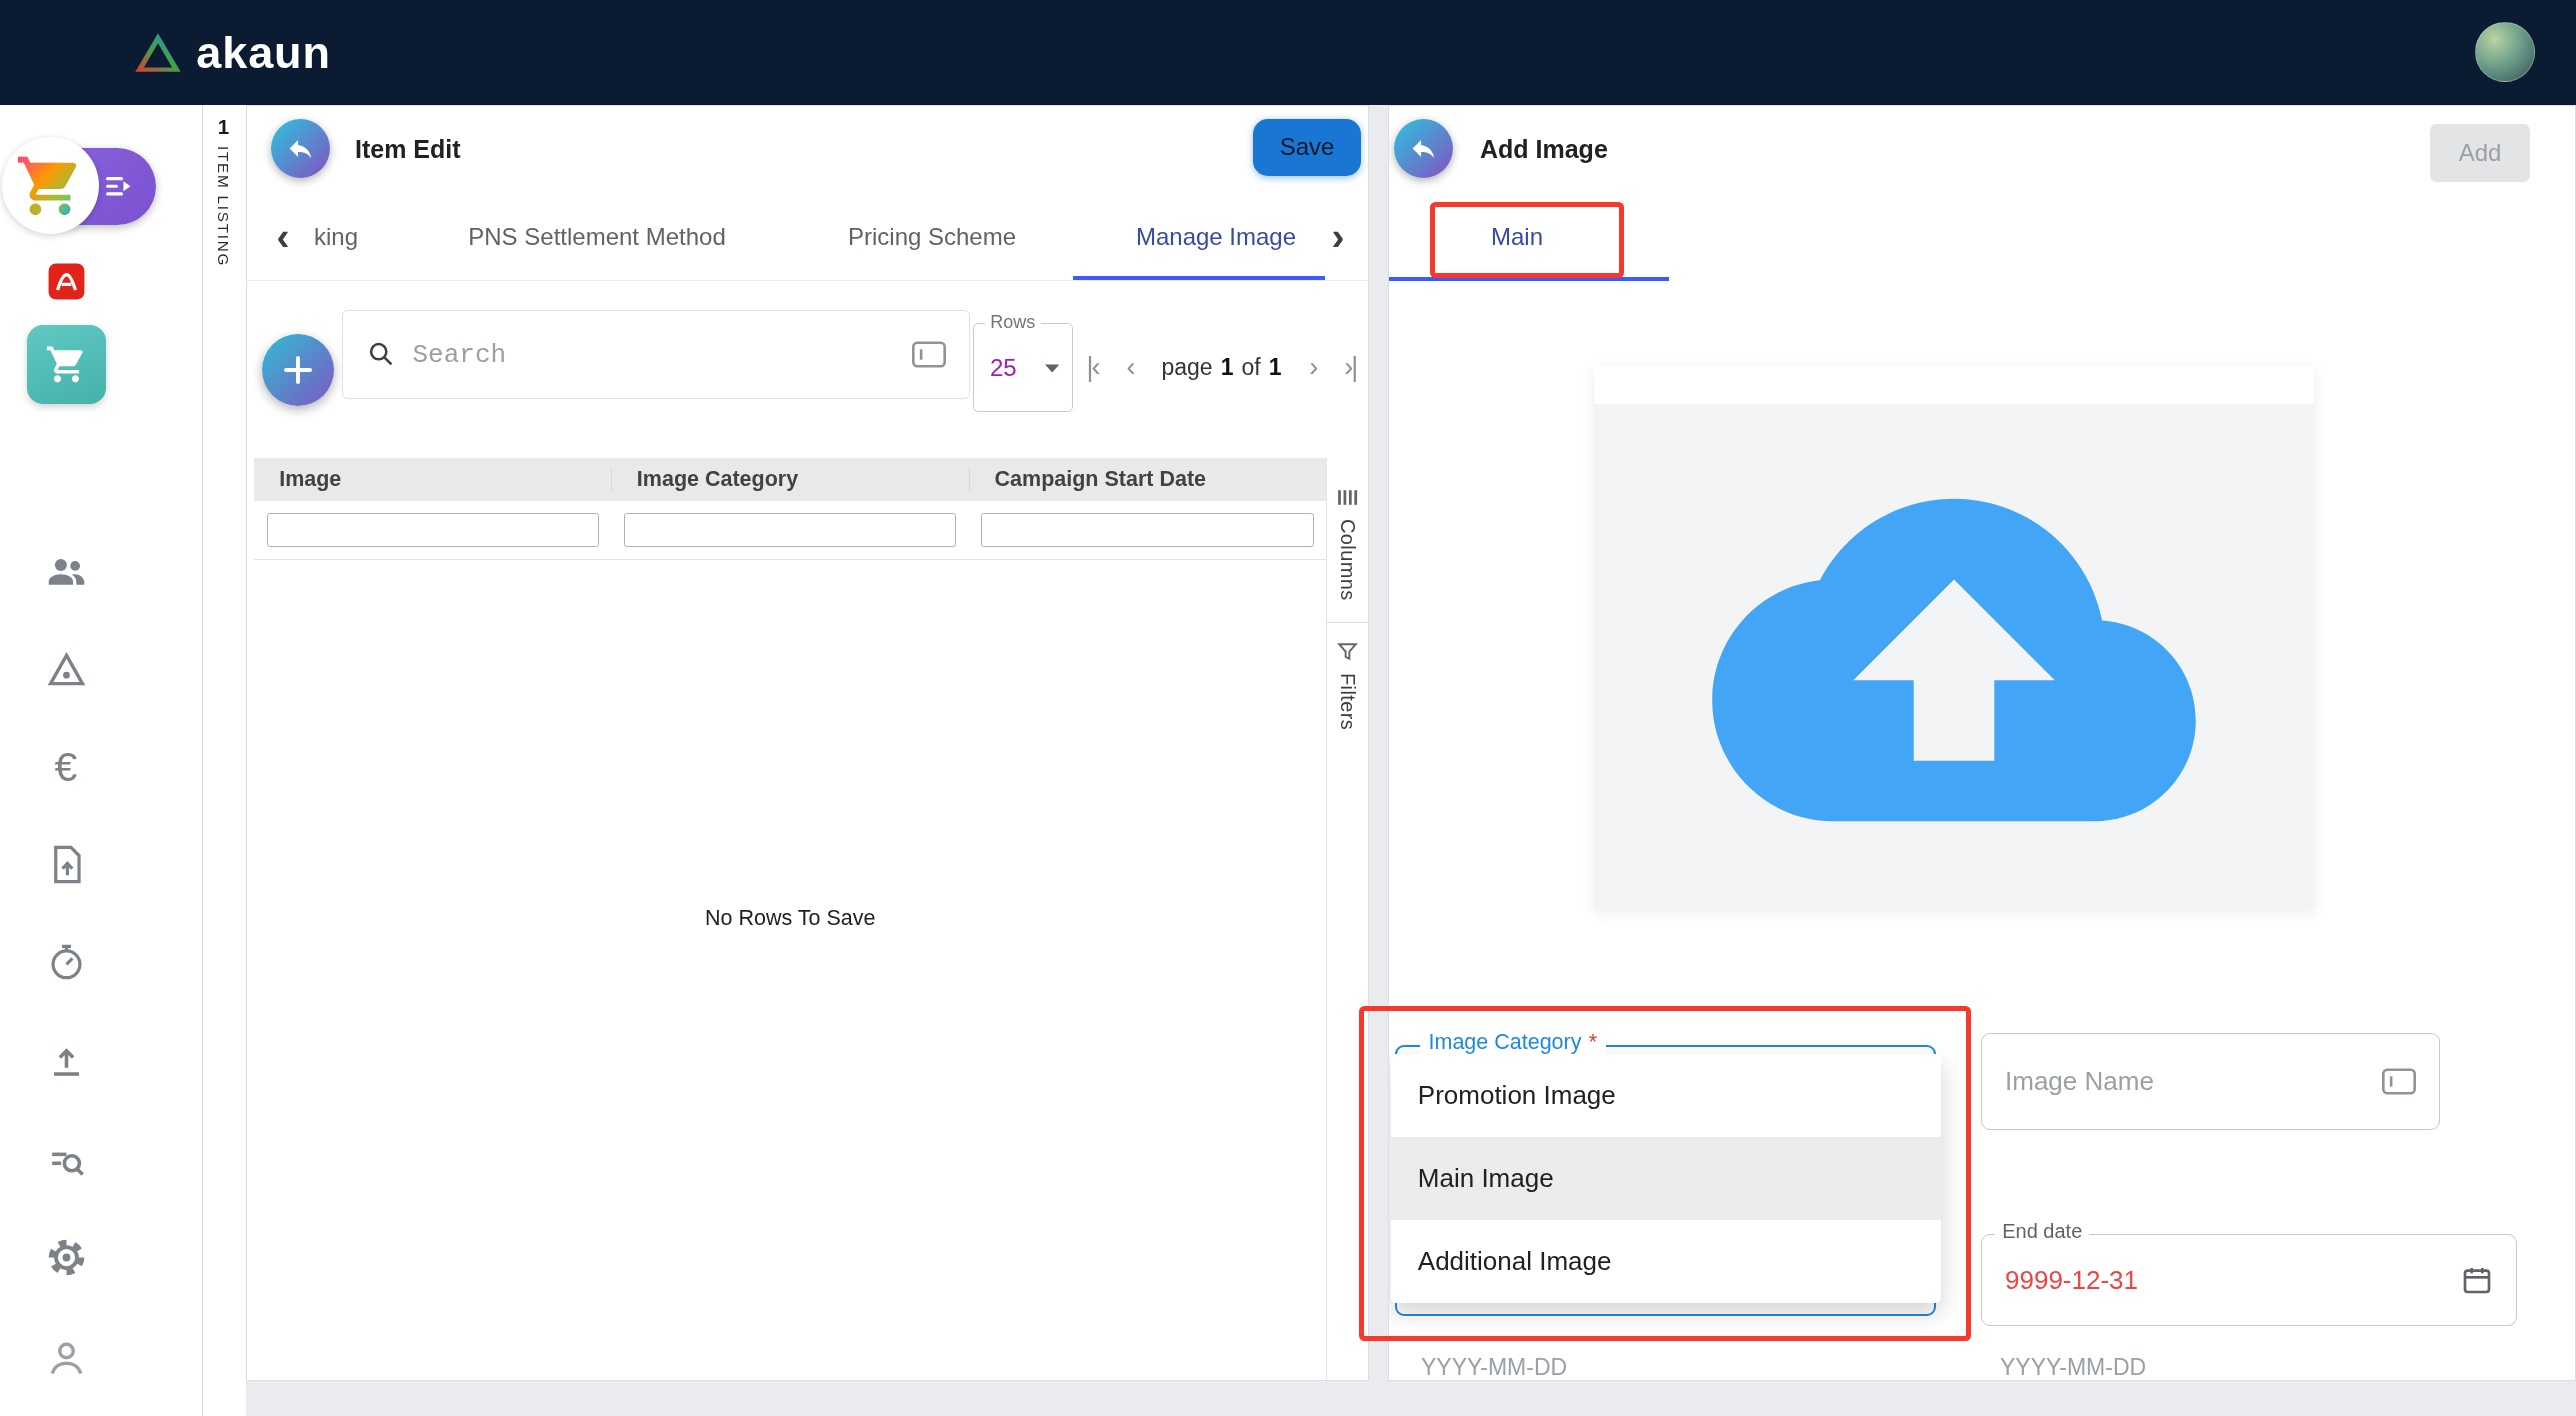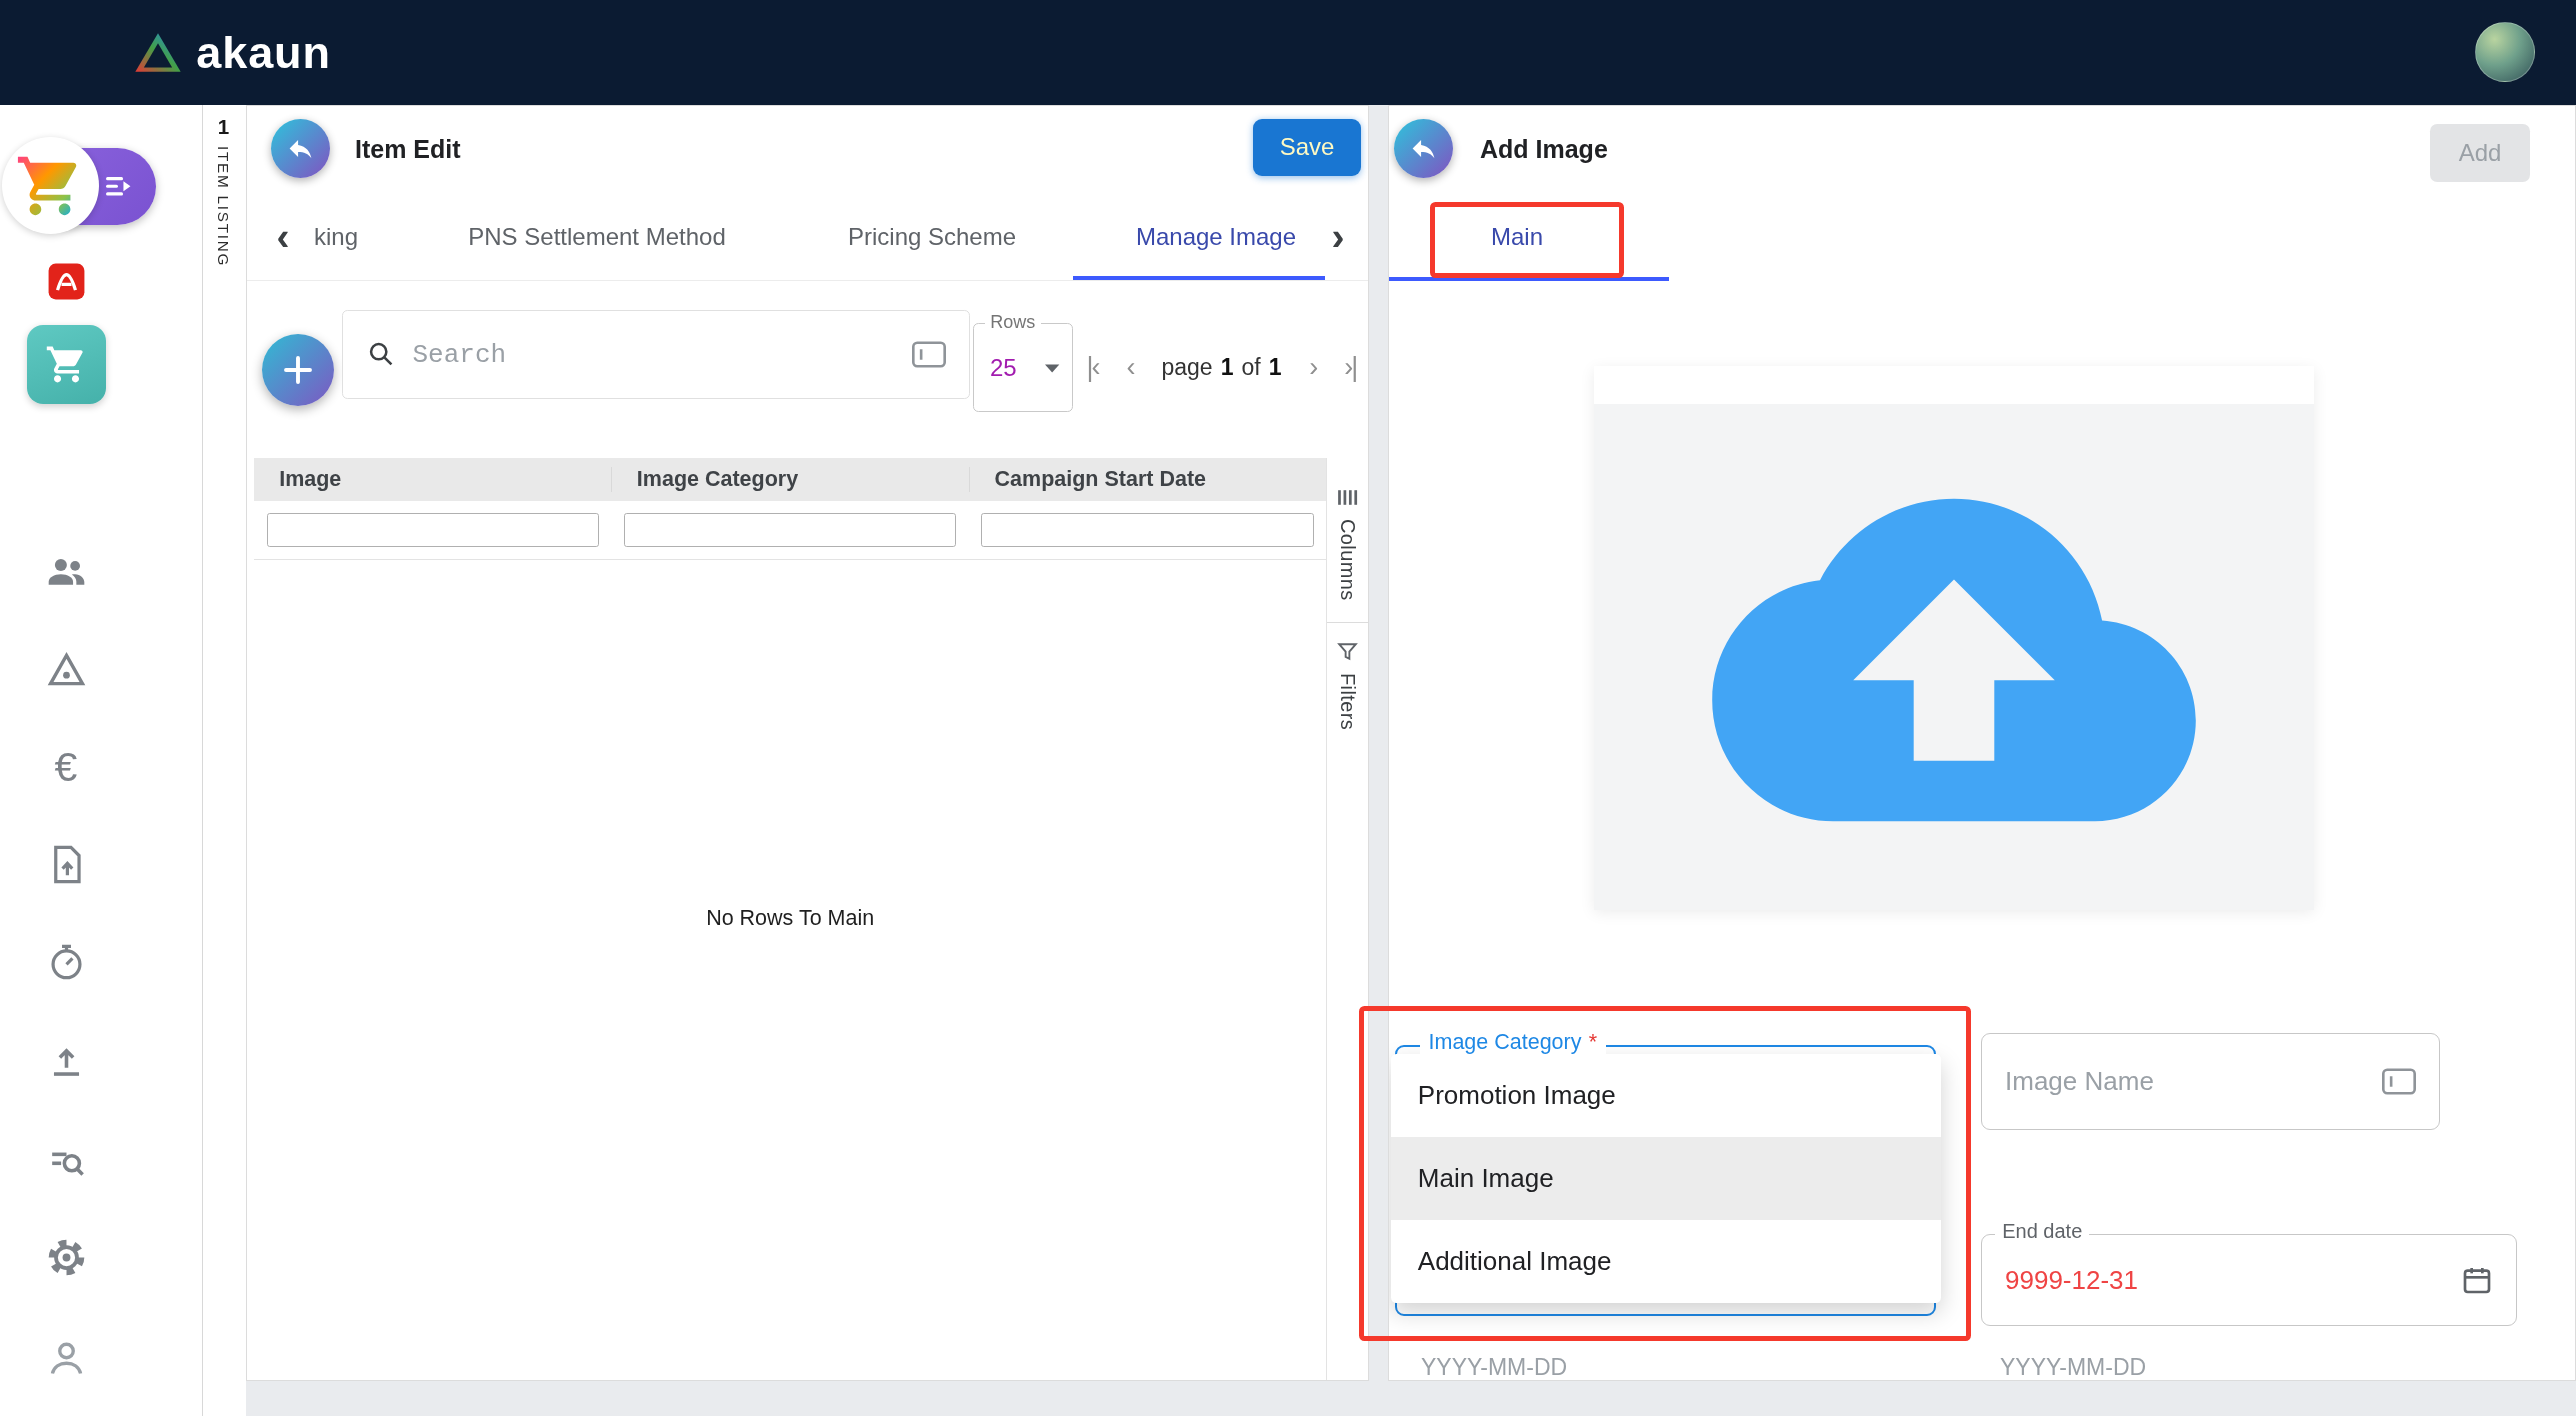--- a/index.html
+++ b/index.html
@@ -39,22 +39,22 @@
   
   .panel { position:absolute; top:105px; background:#fff; border:0.9px solid #dcdcdc; overflow:hidden; z-index:2; }
   .panel-left  { left:246px;  width:1123px; height:1276px; }
   .panel-right { left:1388px; width:1188px; height:1276px; }
 
   .back-btn { position:absolute; top:12.5px; width:59px; height:59px; border-radius:50%; border:none; cursor:pointer;
               background:linear-gradient(135deg,#35b9d9 10%, #7e57c2 95%);
               box-shadow:0 2.7px 8px rgba(0,0,0,.3); display:flex; align-items:center; justify-content:center; }
   .p-title { position:absolute; top:0; height:87px; display:flex; align-items:center;
              font-size:25px; font-weight:600; color:#202124; }
-  .save-btn { position:absolute; left:1006px; top:12.5px; width:108px; height:57px; border:none; border-radius:9px;
-              background:var(--save-blue,#1976d2); color:#fef9c3; font-size:24px; font-family:inherit; cursor:pointer;
+  .save-btn { position:absolute; left:1006px; top:12.5px; width:108px; height:57px; border:none; border-radius:15px;
+              background:var(--save-blue,#1976d2); color:#0f172a; font-size:24px; font-family:inherit; cursor:pointer;
               box-shadow:0 1.8px 7.2px rgba(25,118,210,.45); }
   .add-btn { position:absolute; left:1041px; top:18px; width:100px; height:58px; border:none; border-radius:7.2px;
              background:#e3e4e6; color:#9aa0a6; font-size:24px; font-family:inherit; cursor:default; }
 
   .p-tabs { position:absolute; left:0; top:87px; width:100%; height:88px; }
   .p-tabs.bordered { border-bottom:0.9px solid #ececec; }
   .tab, .chev { position:absolute; top:0; height:100%; display:flex; align-items:center;
                 transform:translateX(-50%); font-size:24px; font-weight:500; color:#5f6368; cursor:pointer; white-space:nowrap; }
   .chev { font-size:39px; color:#3c4043; font-weight:bold; }
   .tab.active { color:var(--tab-indigo,#3949ab); }
@@ -344,21 +344,21 @@
         <div class="tf">
             <input style="">
           </div>
         <div class="tf">
             <input style="">
           </div>
         <div class="tf">
             <input style="">
           </div>
       </div>
-      <div class="empty-msg">No Rows To Main</div>
+      <div class="empty-msg">No Rows To Save</div>
     </div>
 
     <div class="side-tools">
       <div class="tool-group">
         <svg width="25" height="25" viewBox="0 0 24 24">
           <g fill="#5f6368">
             <rect x="3" y="5" width="2.6" height="14"></rect>
               <rect x="8.2" y="5" width="2.6" height="14"></rect>
             <rect x="13.4" y="5" width="2.6" height="14"></rect>
               <rect x="18.6" y="5" width="2.6" height="14"></rect>

